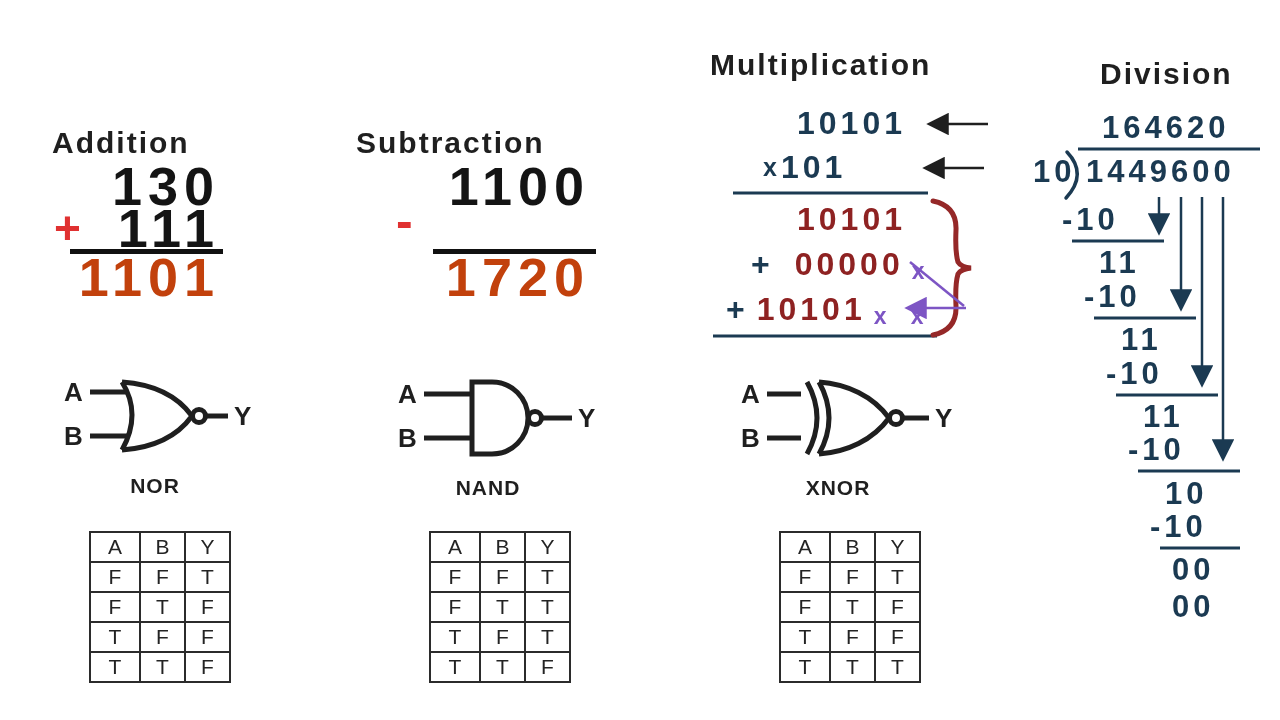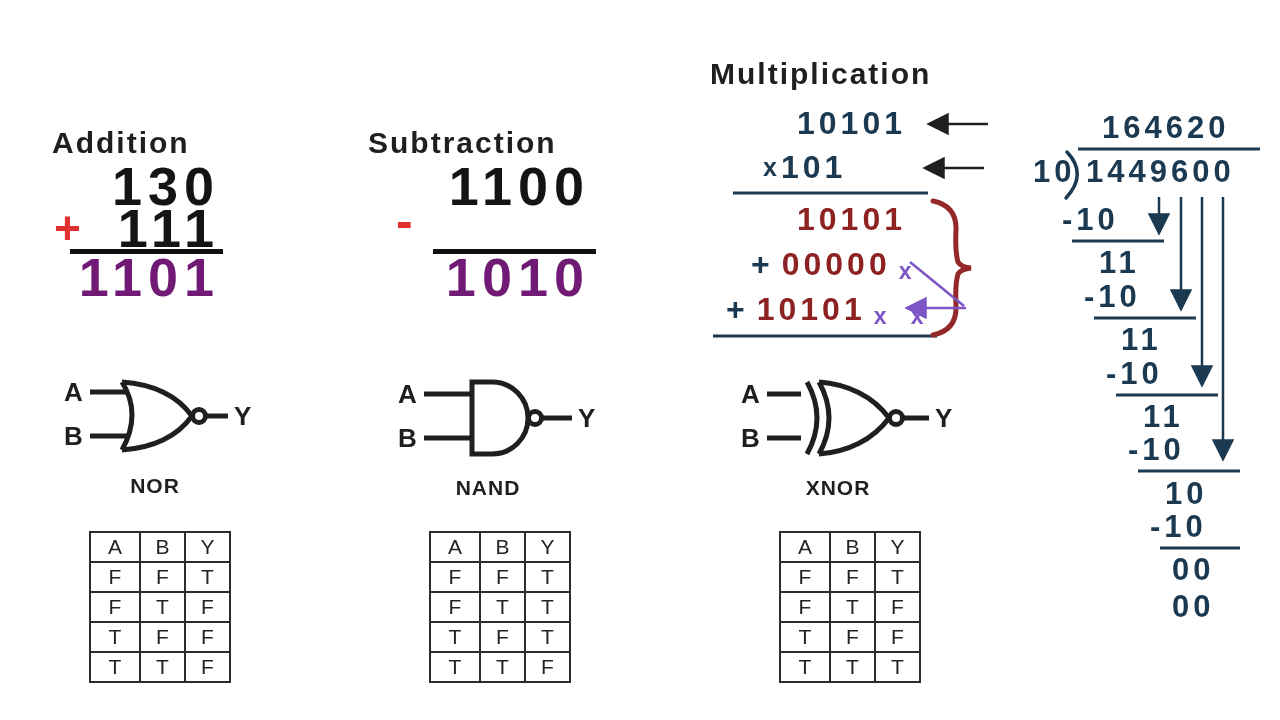--- a/index.html
+++ b/index.html
@@ -2,21 +2,21 @@
 <html><head>
 <meta charset="utf-8">
 <style>
   html,body{margin:0;padding:0;background:#fff;}
   .stage{position:relative;width:1280px;height:720px;background:#ffffff;overflow:hidden;
          font-family:"Liberation Sans",sans-serif;}
   .t{position:absolute;white-space:nowrap;}
   .title{font-size:30px;font-weight:bold;letter-spacing:2px;color:#1f1f1f;}
   .big{font-size:54px;font-weight:bold;letter-spacing:6px;color:#141414;
        line-height:42px;width:162px;text-align:right;}
-  .res{color:#701a75;text-align:right;}
+  .res{color:#c2410c;text-align:right;}
   .op{font-weight:bold;color:#e03131;line-height:42px;}
   .rule{position:absolute;background:#111;height:5px;}
   .m{font-size:32px;font-weight:bold;letter-spacing:4px;color:#1b3a52;line-height:32px;}
   .mr{color:#8e2222;}
   .mres{letter-spacing:6px;}
   .px{font-size:23px;color:#7d55c4;font-weight:bold;letter-spacing:9px;
       position:relative;top:4px;margin-left:8px;}
   .times{font-size:25px;position:relative;top:-2px;}
   .d{font-size:31px;font-weight:bold;letter-spacing:4px;color:#1b3a52;line-height:32px;}
   .gate-label{font-size:21px;font-weight:bold;color:#1f1f1f;letter-spacing:1px;
@@ -37,33 +37,34 @@
 
 <div class="stage">
 
   <div class="t title" style="left:52px;top:126px">Addition</div>
   <div class="t big" style="left:58px;top:165px">130</div>
   <div class="t op" style="left:54px;top:207px;font-size:46px">+</div>
   <div class="t big" style="left:58px;top:207px">111</div>
   <div class="rule" style="left:70px;top:249px;width:153px"></div>
   <div class="t big res" style="left:58px;top:256px">1101</div>
 
-  <div class="t title" style="left:368px;top:126px">Subtraction</div>
+  <div class="t title" style="left:356px;top:126px">Subtraction</div>
   <div class="t big" style="left:428px;top:165px">1100</div>
   <div class="t op" style="left:396px;top:200px;font-size:50px">-</div>
   <div class="rule" style="left:433px;top:249px;width:163px"></div>
-  <div class="t big res" style="left:428px;top:256px">1010</div>
-
-  <div class="t title" style="left:710px;top:57px">Multiplication</div>
+  <div class="t big res" style="left:428px;top:256px">1720</div>
+
+  <div class="t title" style="left:710px;top:48px">Multiplication</div>
   <div class="t m" style="left:797px;top:107px">10101</div>
   <div class="t m" style="left:763px;top:151px"><span class="times">x</span><span style="">101</span></div>
   <div class="t m mr" style="left:797px;top:203px">10101</div>
-  <div class="t m" style="left:751px;top:248px"><span>+</span><span class="mr" style="margin-left:8px">00000</span><span class="px">x</span></div>
+  <div class="t m" style="left:751px;top:248px"><span>+</span><span class="mr" style="margin-left:21px">00000</span><span class="px">x</span></div>
   <div class="t m" style="left:726px;top:293px"><span>+</span><span class="mr" style="margin-left:8px">10101</span><span class="px">x x</span></div>
 
+  <div class="t title" style="left:1100px;top:57px">Division</div>
   <div class="t d" style="left:1102px;top:112px">164620</div>
   <div class="t d" style="left:1033px;top:156px">10</div>
   <div class="t d" style="left:1086px;top:156px">1449600</div>
 
   <div class="t d" style="left:1062px;top:204px">-10</div>
   <div class="t d" style="left:1099px;top:247px">11</div>
   <div class="t d" style="left:1084px;top:281px">-10</div>
   <div class="t d" style="left:1121px;top:324px">11</div>
   <div class="t d" style="left:1106px;top:358px">-10</div>
   <div class="t d" style="left:1143px;top:401px">11</div>

